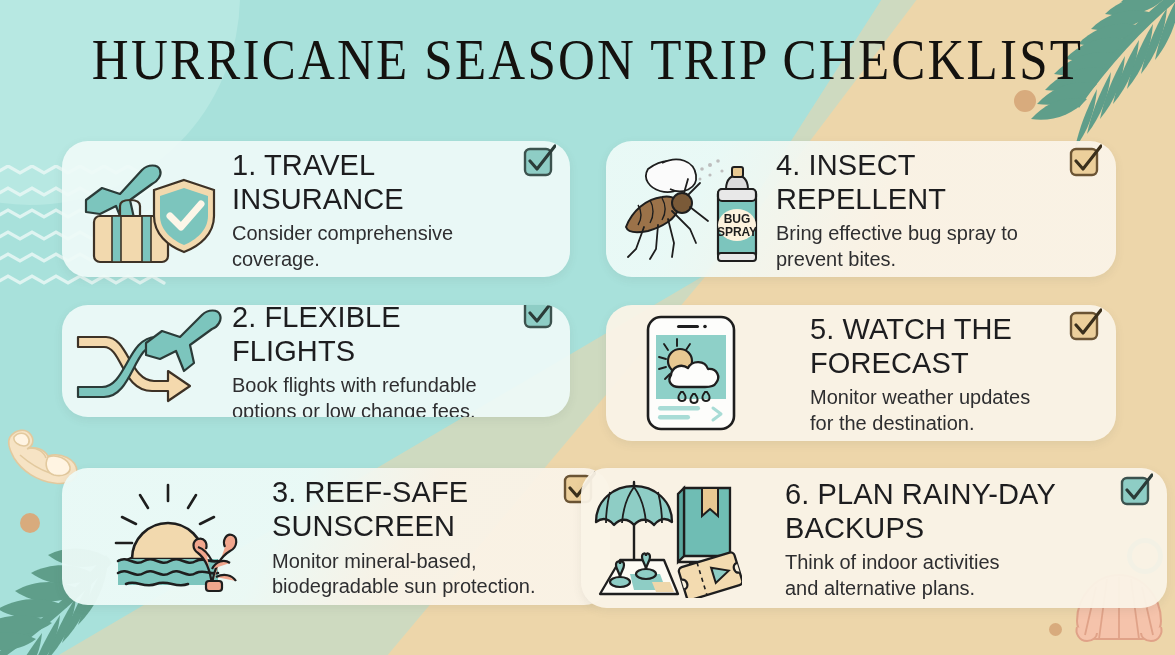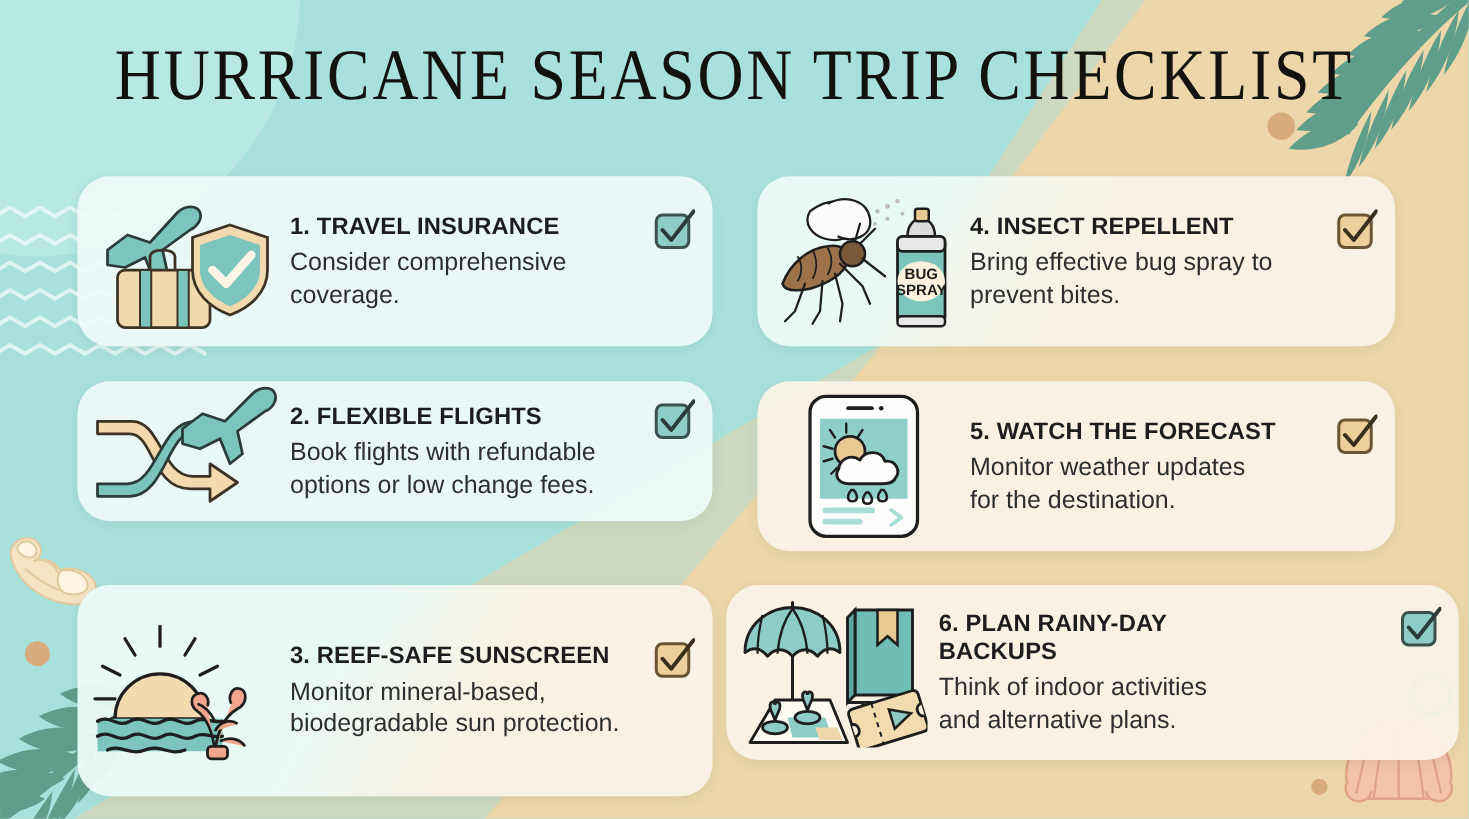--- a/index.html
+++ b/index.html
@@ -33,35 +33,35 @@
   .ring-teal{position:absolute;width:26px;height:26px;border-radius:50%;border:5px solid #79c6c0;}
 
   
   .card{
     position:absolute;border-radius:26px;
     box-shadow:0 3px 10px rgba(80,90,80,.09);
     display:flex;align-items:center;
     overflow:hidden;
   }
   .card-teal{background:rgba(238,250,247,.93);}
-  .card-sand{background:rgba(250,243,231,.95);}
+  .card-sand{background:rgba(250,243,231,.95);gap:34px;}
   .card-split{
     background:linear-gradient(118deg,rgba(236,250,247,.95) 0%,rgba(236,250,247,.95) 40%,rgba(250,243,231,.95) 62%,rgba(250,243,231,.95) 100%);
   }
   .card-split2{
     background:linear-gradient(118deg,rgba(236,250,247,.95) 0%,rgba(236,250,247,.95) 20%,rgba(250,243,231,.95) 55%,rgba(250,243,231,.95) 100%);
   }
   .icon-wrap{
     width:170px;min-width:170px;height:100%;
     display:flex;align-items:center;justify-content:center;
   }
   .body-wrap{flex:1;padding-right:14px;display:flex;align-items:flex-start;}
   .txt{flex:1;padding-top:2px;}
   .c-title{
-    font-size:19px;font-weight:bold;color:#1d1d1f;letter-spacing:.1px;
+    font-size:29px;font-weight:normal;color:#1d1d1f;letter-spacing:.1px;
     line-height:1.18;margin:0 0 5px 0;white-space:pre-line;
   }
   .c-desc{
     font-size:20px;color:#2e2e30;line-height:1.28;margin:0;white-space:pre-line;
     font-weight:400;
   }
   .chk{width:34px;min-width:34px;height:34px;margin-left:8px;margin-top:-2px;position:relative;}
 
   
   .page-title{
@@ -222,21 +222,21 @@
       </div>
       <div class="chk">
         <svg width="34" height="34" viewBox="0 0 34 34">
           <rect x="3" y="5" width="26" height="26" rx="5" fill="#8ecdc5" stroke="#3c524e" stroke-width="2.4"></rect>
           <path d="M8 17 L15 25 L33 2" fill="none" stroke="#2b3b38" stroke-width="3.1" stroke-linecap="round" stroke-linejoin="round"></path>
         </svg>
       </div>
     </div>
   </div>
 
-  <div class="card card-split" style="left:62px;top:468px;width:508px;height:169px;">
+  <div class="card card-split" style="left:62px;top:468px;width:508px;height:137px;padding-left:40px;">
     <div class="icon-wrap">
       <svg width="150" height="112" viewBox="0 0 150 112">
 
         <g stroke="#1e1e1e" stroke-width="2.6" stroke-linecap="round">
           <path d="M56 4 L56 20"></path>
             <path d="M28 14 L36 27"></path>
             <path d="M84 14 L76 27"></path>
           <path d="M10 36 L24 43"></path>
             <path d="M102 36 L88 43"></path>
           <path d="M4 62 L20 62"></path>

